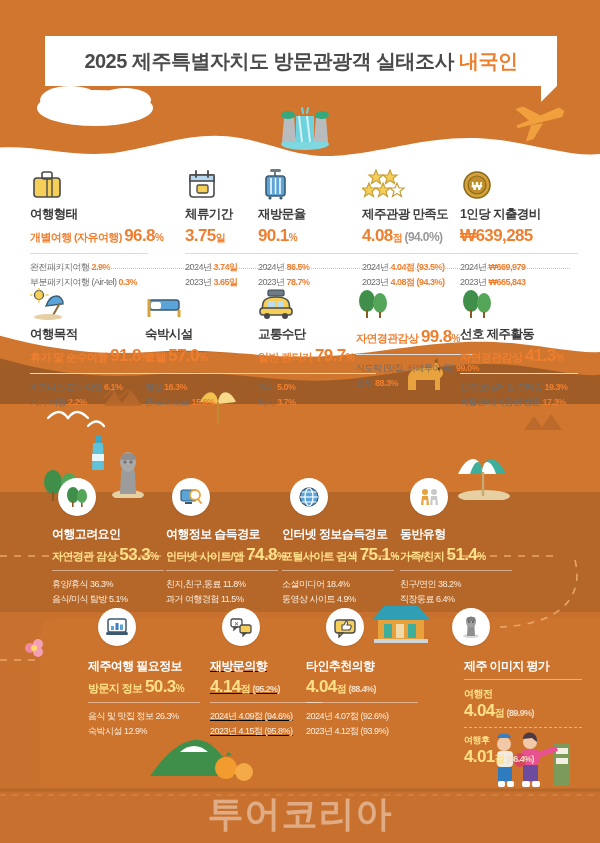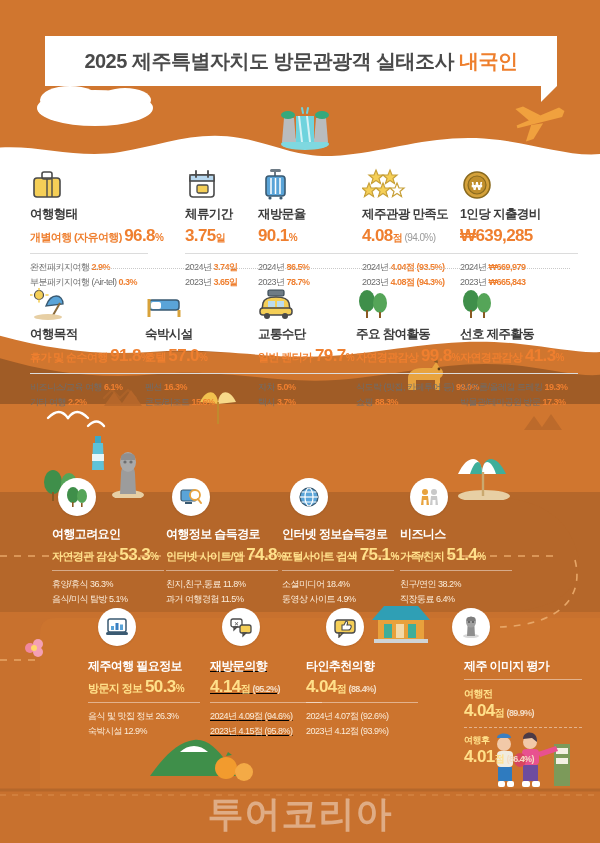--- a/index.html
+++ b/index.html
@@ -57,21 +57,21 @@
     font-size: 12.5px; font-weight: bold; color: #3c3c3c;
     letter-spacing: -0.6px; white-space: nowrap; margin-bottom: 2px;
   }
   .card-main {
     font-size: 11px; font-weight: bold; color: #ef7f2f;
     letter-spacing: -0.6px; white-space: nowrap;
     margin-bottom: 5px; line-height: 1.35;
   }
   .card-main .big { font-size: 17px; color: #ef7f2f; }
   .card-main .unit { font-size: 10px; color: #ef7f2f; font-weight: bold; }
-  .card-main .paren { font-size: 10px; color: #9a9a9a; font-weight: normal; text-align: right; }
+  .card-main .paren { font-size: 12px; color: #9a9a9a; font-weight: bold; text-align: right; }
   .card-rule { width: 118px; height: 1px; background: #dcdcdc; margin-bottom: 6px; }
   .card-sub { font-size: 9px; color: #6d6d6d; letter-spacing: -0.5px; white-space: nowrap; line-height: 1.65; }
   .card-sub .v { color: #ef7f2f; font-weight: bold; }
 
   .dot-divider {
     position: absolute; left: 30px; top: 268px; width: 540px; height: 0;
     border-top: 1px dotted #c9c9c9; z-index: 11;
   }
 
   
@@ -467,21 +467,20 @@
 
     <div class="card" style="left:356px;top:278px;">
       <div class="card-icon">
         <svg width="36" height="32">
             <ellipse cx="11" cy="13" rx="8" ry="11" fill="#3f8f4a"></ellipse>
             <ellipse cx="24" cy="15" rx="7" ry="10" fill="#55a558"></ellipse>
             <rect x="10" y="22" width="2" height="8" fill="#8a5a22"></rect>
             <rect x="23" y="24" width="2" height="6" fill="#8a5a22"></rect>
           </svg>
       </div>
-      <div class="card-title">주요 참여활동</div>
       <div class="card-main">
         <span>자연경관감상</span>
         <span class="big">99.8</span><span class="unit">%</span>
       </div>
       <div class="card-rule"></div>
       <div class="card-sub"><span>식도락 (맛집, 카페투어 등)</span> <span class="v">99.0%</span></div>
       <div class="card-sub"><span>쇼핑</span> <span class="v">88.3%</span></div>
     </div>
 
     <div class="card" style="left:460px;top:278px;">
@@ -574,21 +573,21 @@
     <div class="band-circle">
       <svg width="24" height="22">
           <circle cx="8" cy="6" r="3" fill="#e8a33e"></circle>
           <path d="M 5,10 L 11,10 L 12,19 L 9.5,19 L 9.5,14 L 6.5,14 L 6.5,19 L 4,19 Z" fill="#e8a33e"></path>
           <circle cx="17" cy="6" r="3" fill="#c9c9c9"></circle>
           <path d="M 14,10 L 20,10 L 21,19 L 18.5,19 L 18.5,14 L 15.5,14 L 15.5,19 L 13,19 Z" fill="#c9c9c9"></path>
         </svg>
     </div>
   </div>
   <div class="band-card" style="left:400px;top:526px;">
-    <div class="band-title">비즈니스</div>
+    <div class="band-title">동반유형</div>
     <div class="band-main">
       <span>가족/친지</span>
       <span class="big">51.4</span><span class="unit">%</span>
     </div>
     <div class="band-rule"></div>
     <div class="band-sub"><span>친구/연인</span> <span>38.2%</span></div>
     <div class="band-sub"><span>직장동료</span> <span>6.4%</span></div>
   </div>
 
   <div class="band-card" style="left:98px;top:608px;">

